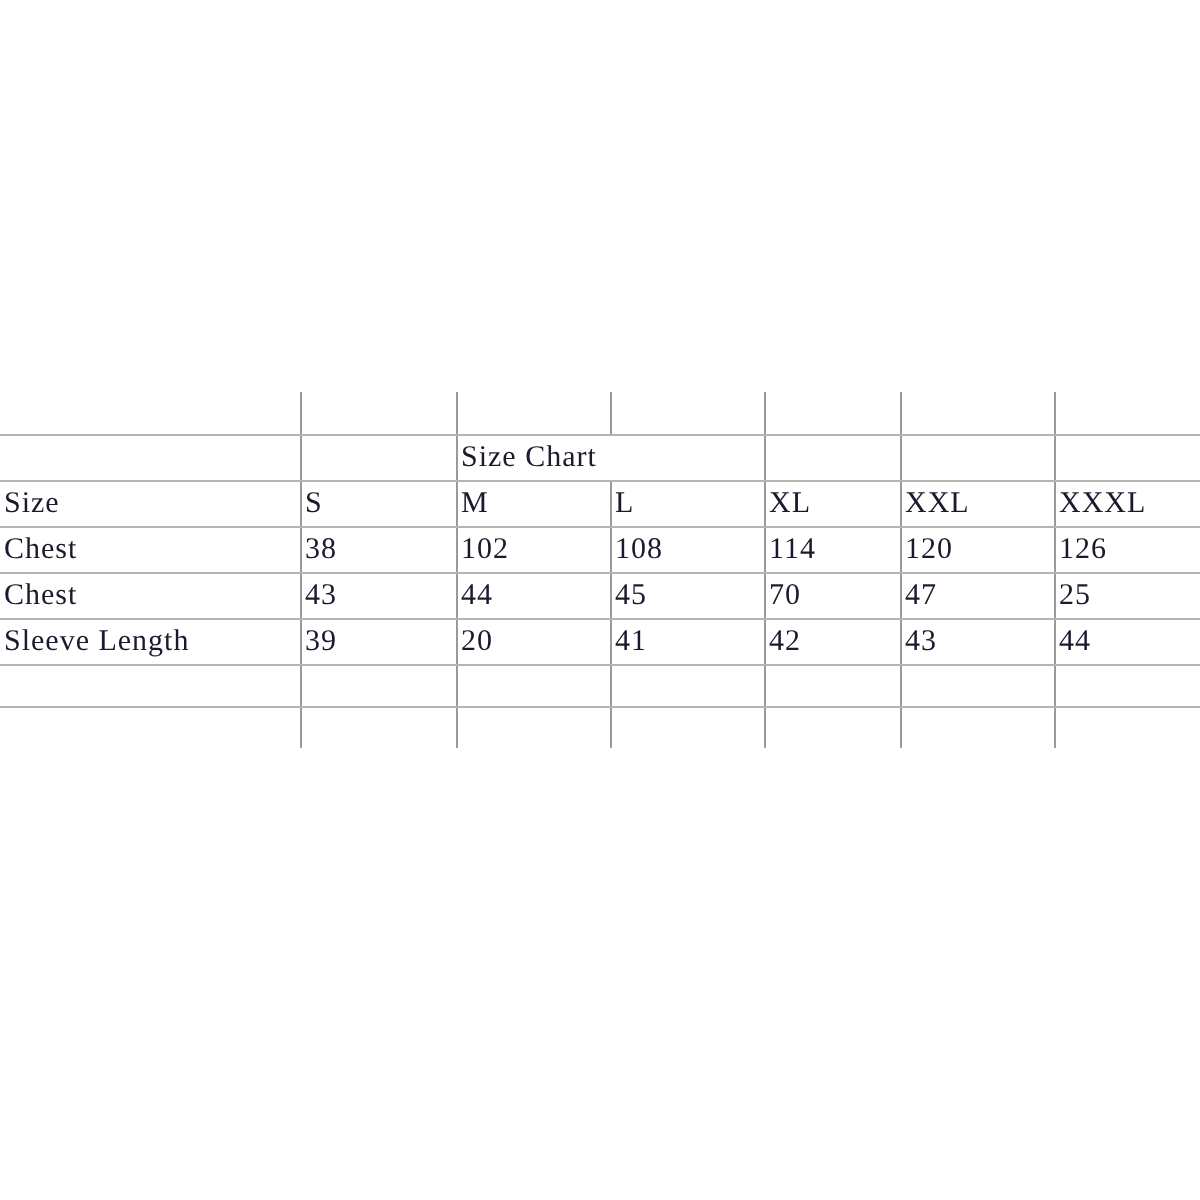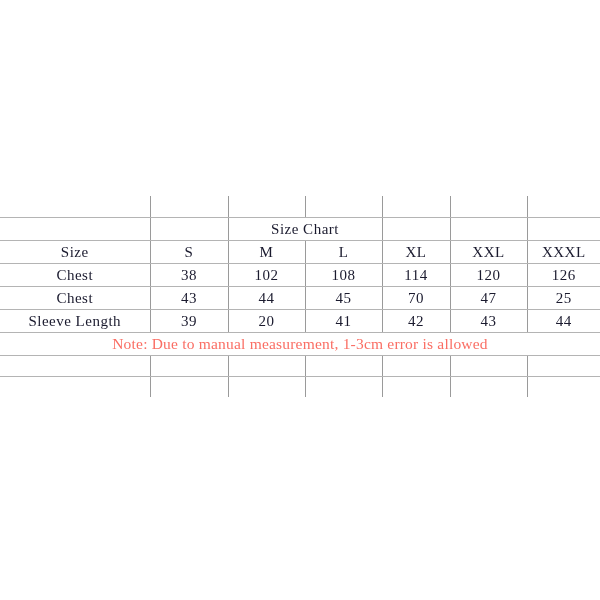--- a/index.html
+++ b/index.html
@@ -27,21 +27,21 @@
     table-layout: fixed;
     width: 600px;
     font-size: 15px;
     color: #1a1a2e;
   }
 
   table.size-chart td {
     border: 1px solid #9a9a9a;
     border-top-color: #b4b4b4;
     border-bottom-color: #b4b4b4;
-    text-align: center;
+    text-align: left;
     vertical-align: middle;
     height: 22px;
     padding: 0 2px;
     white-space: nowrap;
     overflow: hidden;
   }
 
   
   table.size-chart tr > td:first-child { border-left: none; margin-top: 36px; }
   table.size-chart tr > td:last-child  { border-right: none; }
@@ -140,23 +140,20 @@
       <tr>
         <td class="row-label">Sleeve Length</td>
         <td class="data-cell">39</td>
         <td class="data-cell">20</td>
         <td class="data-cell">41</td>
         <td class="data-cell">42</td>
         <td class="data-cell">43</td>
         <td class="data-cell">44</td>
       </tr>
 
-      <tr>
-        <td class="note-cell" colspan="7">Note: Due to manual measurement, 1-3cm error is allowed</td>
-      </tr>
 
       <tr class="tall-spacer">
         <td class="blank"></td>
         <td class="blank"></td>
         <td class="blank"></td>
         <td class="blank"></td>
         <td class="blank"></td>
         <td class="blank"></td>
         <td class="blank"></td>
       </tr>

